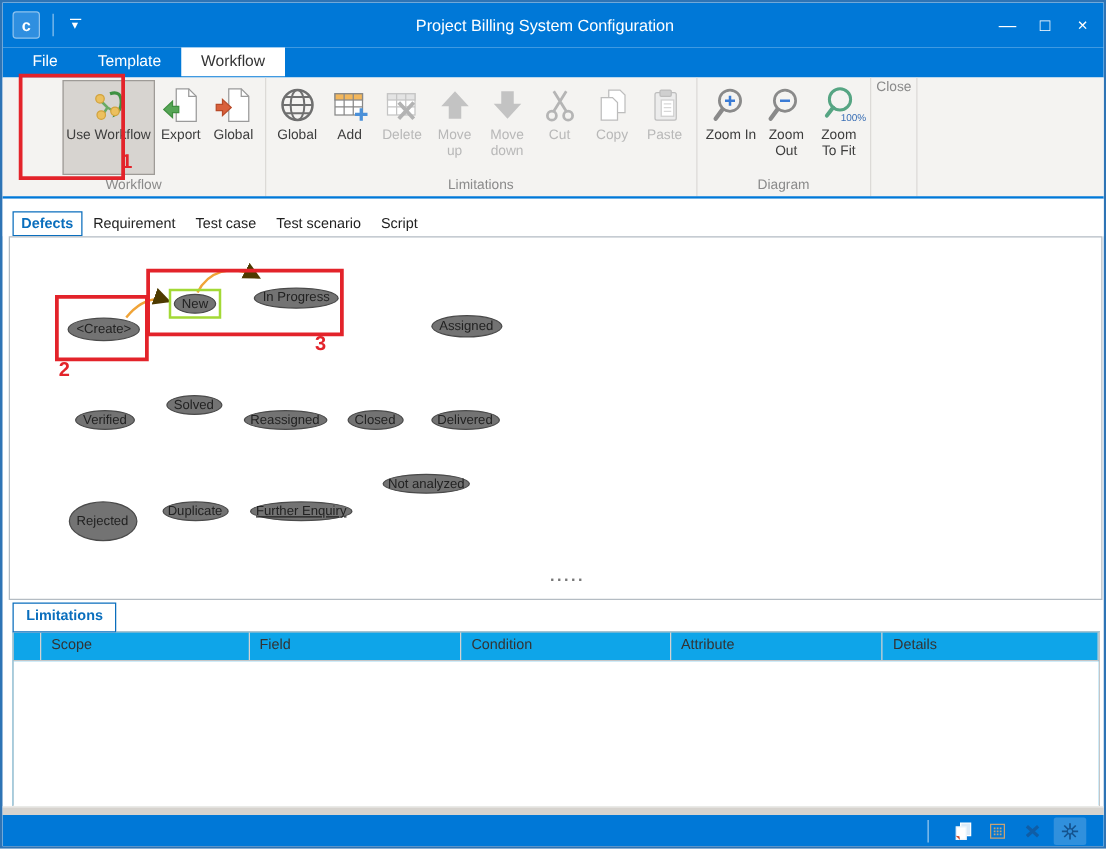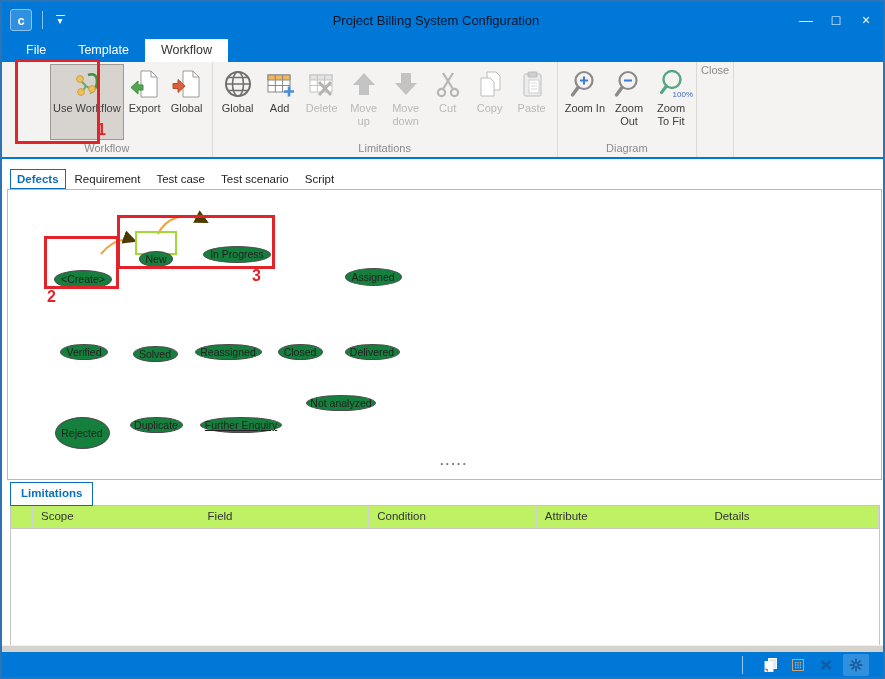--- a/index.html
+++ b/index.html
@@ -5,26 +5,26 @@
   * { margin:0; padding:0; box-sizing:border-box; }
   html,body { width:885px; height:679px; font-family:"Liberation Sans", sans-serif; background:#fff; }
   .window { position:relative; width:885px; height:679px; border:2px solid #2e74b5; background:#fff; overflow:hidden; }
 
   
   .titlebar { position:absolute; left:0; top:0; width:100%; height:36px; background:#0078d7; display:flex; align-items:center; }
   .app-icon { width:22px; height:22px; margin-left:8px; background:#2f8fe0; border:1px solid #8fc3ee; border-radius:3px; color:#fff; font-weight:bold; font-size:13px; display:flex; align-items:center; justify-content:center; }
   .qat-sep { width:1px; height:18px; background:rgba(255,255,255,.55); margin:0 10px; }
   .qat-arrow { color:#fff; font-size:10px; line-height:8px; text-align:center; width:14px; }
   .qat-arrow .bar { display:block; border-top:1px solid #fff; width:9px; margin:0 auto 1px; }
-  .title-text { position:absolute; left:0; right:13px; text-align:center; color:#0f172a; font-size:13px; }
+  .title-text { position:absolute; left:0; right:13px; text-align:center; color:#ffffff; font-size:13px; }
   .win-controls { position:absolute; right:2px; top:0; height:36px; display:flex; }
   .win-btn { width:30px; height:36px; color:#fff; font-size:14px; display:flex; align-items:center; justify-content:center; cursor:default; }
 
   
-  .menubar { position:absolute; left:0; top:36px; width:100%; height:24px; background:#0078d7; display:flex; align-items:center; padding-left:8px; }
+  .menubar { position:absolute; left:0; top:36px; width:100%; height:24px; background:#0078d7; display:flex; align-items:flex-start; padding-left:8px; }
   .menu-tab { color:#fff; font-size:12.5px; padding:4px 16px 5px; }
   .menu-tab.active { background:#fff; color:#333; }
 
   
   .ribbon { position:absolute; left:0; top:60px; width:100%; height:95px; background:#f4f3f1; display:flex; }
   .ribbon-group { display:flex; flex-direction:column; border-right:1px solid #dcdad7; padding:2px 4px 0; }
   .rg-items { display:flex; flex:1; align-items:flex-start; }
   .rg-label { height:15px; text-align:center; font-size:11px; color:#8a8a8a; line-height:13px; }
   .rbtn { display:flex; flex-direction:column; align-items:center; padding:3px 2px 0; min-width:42px; height:76px; background:transparent; border:1px solid transparent; }
   .rbtn.selected { background:#d7d4d0; border:1px solid #9e9b97;margin-left:44px; }
@@ -36,33 +36,33 @@
 
   .accent-line { position:absolute; left:0; top:155px; width:100%; height:2px; background:#0078d7; }
 
   
   .tabstrip { position:absolute; left:0; top:157px; width:100%; height:30px; background:#fff; display:flex; align-items:flex-end; padding-left:8px; }
   .doc-tab { font-size:11.5px; color:#222; padding:3px 6px; margin-right:2px; border:1px solid transparent; }
   .doc-tab.active { color:#0a6ebd; font-weight:bold; border:1px solid #0a6ebd; background:#fff; }
 
   
   .diagram { position:absolute; left:5px; top:187px; width:875px; height:291px; background:#fff; border:1px solid #b4bcc3; }
-  .node { position:absolute; border:1px solid #4a4a4a; border-radius:50%; background:#15803d; display:flex; align-items:center; justify-content:center; font-size:10.5px; color:#222; white-space:nowrap; z-index:3;margin-top:16px; }
+  .node { position:absolute; border:1px solid #4a4a4a; border-radius:50%; background:#737373; display:flex; align-items:center; justify-content:center; font-size:10.5px; color:#222; white-space:nowrap; z-index:3; }
   .node-sel { position:absolute; border:2px solid #a3d936; background:transparent; z-index:2; }
   .arrow-layer { position:absolute; left:0; top:0; width:875px; height:291px; z-index:1; }
   .ellipsis-dots { position:absolute; color:#777; font-size:13px; letter-spacing:2px; font-weight:bold; z-index:3; }
 
   
   .ann-layer { position:absolute; left:0; top:0; width:885px; height:679px; pointer-events:none; z-index:50; }
   .ann-box { position:absolute; border:3px solid #e3232a; }
   .ann-num { position:absolute; color:#e3232a; font-size:16px; font-weight:bold; }
 
   
   .bottom-tab { position:absolute; left:8px; top:480px; height:24px; padding:4px 10px; border:1px solid #0a6ebd; color:#0a6ebd; font-weight:bold; font-size:11.5px; background:#fff; z-index:4; }
-  .limit-table { position:absolute; left:8px; top:503px; width:870px; height:140px; border:1px solid #c6c6c6; background:#bef264; }
+  .limit-table { position:absolute; left:8px; top:503px; width:870px; height:140px; border:1px solid #c6c6c6; background:#0ea5e9; }
   .lt-header { display:flex; height:23px; border-bottom:1px solid #c6c6c6; }
   .lt-col { border-right:1px solid #d2d2d2; font-size:11.5px; color:#333; padding:4px 0 0 8px; overflow:hidden; white-space:nowrap; }
   .lt-body { height:116px; background:#fff; }
 
   .graystrip { position:absolute; left:0; top:643px; width:100%; height:7px; background:#d6d3ce; border-top:1px solid #f0efed; }
 
   
   .statusbar { position:absolute; left:0; top:650px; width:100%; height:25px; background:#0078d7; display:flex; align-items:center; justify-content:flex-end; padding-right:14px; }
   .sb-sep { width:1px; height:18px; background:rgba(255,255,255,.6); margin-right:10px; }
   .sb-icon { width:22px; height:20px; margin-left:6px; display:flex; align-items:center; justify-content:center; border-radius:2px; }
@@ -279,21 +279,21 @@
           <path d="M 93 64 C 102 53, 113 46, 127 51" fill="none" stroke="#f0a438" stroke-width="2" marker-end="url(#arr)"></path>
           <path d="M 150 44 C 158 28, 176 20, 199 32" fill="none" stroke="#f0a438" stroke-width="2" marker-end="url(#arr)"></path>
         </g>
     </svg>
   <div class="node" style="left: 46px; top: 63.5px; width: 58px; height: 19px;">&lt;Create&gt;</div>
       <div class="node-sel" style="left: 127px; top: 41px; width: 42px; height: 24px;"></div>
       <div class="node" style="left: 131px; top: 45px; width: 34px; height: 16px;">New</div>
       <div class="node" style="left: 195px; top: 39.5px; width: 68px; height: 17px;">In Progress</div>
       <div class="node" style="left: 336.5px; top: 62px; width: 57px; height: 18px;">Assigned</div>
       <div class="node" style="left: 52px; top: 138px; width: 48px; height: 16px;">Verified</div>
-      <div class="node" style="left: 124.5px; top: 140px; width: 45px; height: 16px;">Solved</div>
+      <div class="node" style="left: 124.5px; top: 126px; width: 45px; height: 16px;">Solved</div>
       <div class="node" style="left: 186.5px; top: 138px; width: 67px; height: 16px;">Reassigned</div>
       <div class="node" style="left: 269.5px; top: 138px; width: 45px; height: 16px;">Closed</div>
       <div class="node" style="left: 336.5px; top: 138px; width: 55px; height: 16px;">Delivered</div>
       <div class="node" style="left: 298px; top: 189px; width: 70px; height: 16px;">Not analyzed</div>
       <div class="node" style="left: 46.5px; top: 211px; width: 55px; height: 32px;">Rejected</div>
       <div class="node" style="left: 121.5px; top: 211px; width: 53px; height: 16px;">Duplicate</div>
       <div class="node" style="left: 192px; top: 211px; width: 82px; height: 16px; text-decoration: underline;">Further Enquiry</div>
       <div class="ellipsis-dots" style="left: 432px; top: 263px;">.....</div>
     </div>
 

